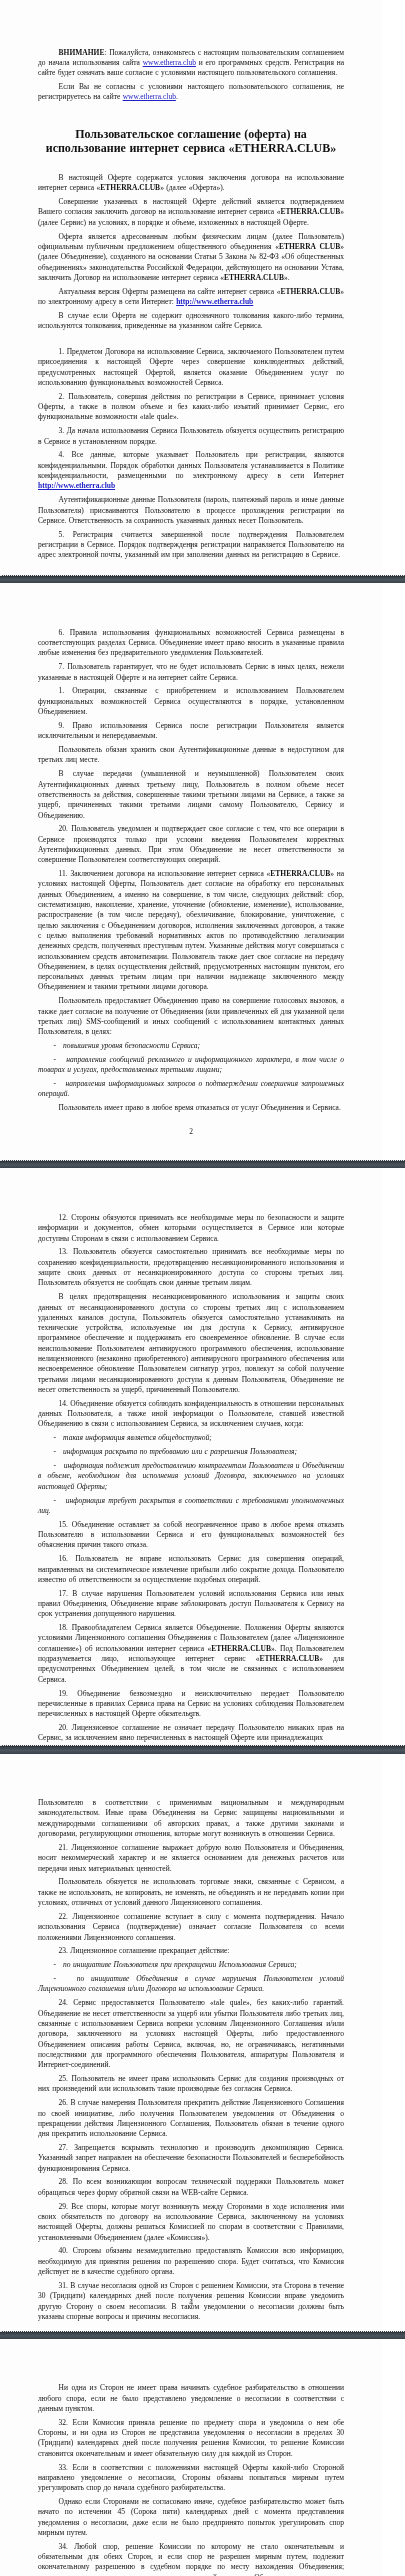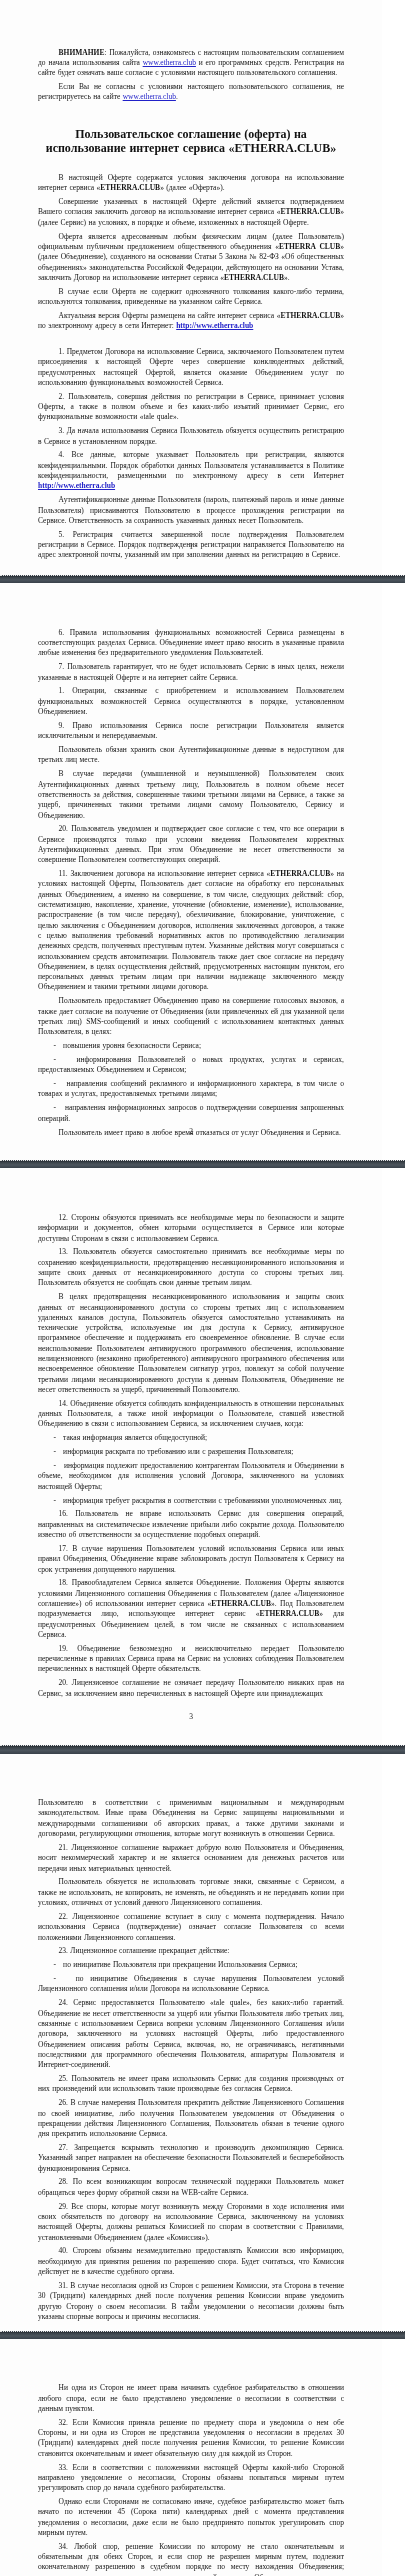--- a/index.html
+++ b/index.html
@@ -28,21 +28,21 @@
     background: linear-gradient(180deg, #272d33 0%, #3b434a 20%, #4c555d 55%, #39414a 100%);
   }
   .block {
     margin: 3.6px 0;
     font-size: 7.5px;
     line-height: 10.3px;
     text-align: justify;
     text-indent: 20.6px;
     word-spacing: 0.5px;
   }
-  .block.li { text-indent: 15.5px; }
+  .block.li { text-indent: 15.5px; font-style: italic; }
   .block.ni { text-indent: 0; }
   .block.title {
     text-align: center;
     text-indent: 0;
     font-weight: bold;
     font-size: 12px;
     line-height: 14.4px;
     margin: 24px 0 17.5px 0;
   }
   .bold { font-weight: bold; }
@@ -66,58 +66,58 @@
 <body>
 
 <div id="doc">
     <div class="page first">
       <div class="block p"><span class="bold">ВНИМАНИЕ</span><span>: Пожалуйста, ознакомьтесь с настоящим пользовательским соглашением до начала использования сайта </span><a class="link" href="#">www.etherra.club</a><span> и его программных средств. Регистрация на сайте будет означать ваше согласие с условиями настоящего пользовательского соглашения.</span></div>
       <div class="block p"><span>Если Вы не согласны с условиями настоящего пользовательского соглашения, не регистрируетесь на сайте </span><a class="link" href="#">www.etherra.club</a><span>.</span></div>
       <div class="block title"><span class="bold">Пользовательское соглашение (оферта) на использование интернет сервиса «ETHERRA.CLUB»</span></div>
       <div class="block p"><span>В настоящей Оферте содержатся условия заключения договора на использование интернет сервиса «</span><span class="bold">ETHERRA.CLUB</span><span>» (далее «Оферта»).</span></div>
       <div class="block p"><span>Совершение указанных в настоящей Оферте действий является подтверждением Вашего согласия заключить договор на использование интернет сервиса «</span><span class="bold">ETHERRA.CLUB</span><span>» (далее Сервис) на условиях, в порядке и объеме, изложенных в настоящей Оферте.</span></div>
       <div class="block p"><span>Оферта является адресованным любым физическим лицам (далее Пользователь) официальным публичным предложением общественного объединения «</span><span class="bold">ETHERRA CLUB</span><span>» (далее Объединение), созданного на основании Статьи 5 Закона № 82-ФЗ «Об общественных объединениях» законодательства Российской Федерации, действующего на основании Устава, заключить Договор на использование интернет сервиса «</span><span class="bold">ETHERRA.CLUB</span><span>».</span></div>
+      <div class="block p"><span>Актуальная версия Оферты размещена на сайте интернет сервиса «</span><span class="bold">ETHERRA.CLUB</span><span>» по электронному адресу в сети Интернет: </span><a class="link bold" href="#">http://www.etherra.club</a></div>
       <div class="block p"><span>В случае если Оферта не содержит однозначного толкования какого-либо термина, используются толкования, приведенные на указанном сайте Сервиса.</span></div>
-      <div class="block p"><span>Актуальная версия Оферты размещена на сайте интернет сервиса «</span><span class="bold">ETHERRA.CLUB</span><span>» по электронному адресу в сети Интернет: </span><a class="link bold" href="#">http://www.etherra.club</a></div>
       <div class="block p" style="margin-top: 15.5px;"><span>1. Предметом Договора на использование Сервиса, заключаемого Пользователем путем присоединения к настоящей Оферте через совершение конклюдентных действий, предусмотренных настоящей Офертой, является оказание Объединением услуг по использованию функциональных возможностей Сервиса.</span></div>
       <div class="block p"><span>2. Пользователь, совершая действия по регистрации в Сервисе, принимает условия Оферты, а также в полном объеме и без каких-либо изъятий принимает Сервис, его функциональные возможности «tale quale».</span></div>
       <div class="block p"><span>3. Да начала использования Сервиса Пользователь обязуется осуществить регистрацию в Сервисе в установленном порядке.</span></div>
       <div class="block p"><span>4. Все данные, которые указывает Пользователь при регистрации, являются конфиденциальными. Порядок обработки данных Пользователя устанавливается в Политике конфиденциальности, размещенными по электронному адресу в сети Интернет </span><a class="link bold" href="#">http://www.etherra.club</a></div>
       <div class="block p"><span>Аутентификационные данные Пользователя (пароль, платежный пароль и иные данные Пользователя) присваиваются Пользователю в процессе прохождения регистрации на Сервисе. Ответственность за сохранность указанных данных несет Пользователь.</span></div>
       <div class="block p"><span>5. Регистрация считается завершенной после подтверждения Пользователем регистрации в Сервисе. Порядок подтверждения регистрации направляется Пользователю на адрес электронной почты, указанный им при заполнении данных на регистрацию в Сервисе.</span></div>
       <div class="pagenum">1</div>
     </div>
     <div class="separator"></div>
     <div class="page mid">
       <div class="block p"><span>6. Правила использования функциональных возможностей Сервиса размещены в соответствующих разделах Сервиса. Объединение имеет право вносить в указанные правила любые изменения без предварительного уведомления Пользователей.</span></div>
       <div class="block p"><span>7. Пользователь гарантирует, что не будет использовать Сервис в иных целях, нежели указанные в настоящей Оферте и на интернет сайте Сервиса.</span></div>
       <div class="block p"><span>1. Операции, связанные с приобретением и использованием Пользователем функциональных возможностей Сервиса осуществляются в порядке, установленном Объединением.</span></div>
       <div class="block p"><span>9. Право использования Сервиса после регистрации Пользователя является исключительным и непередаваемым.</span></div>
       <div class="block p"><span>Пользователь обязан хранить свои Аутентификационные данные в недоступном для третьих лиц месте.</span></div>
       <div class="block p"><span>В случае передачи (умышленной и неумышленной) Пользователем своих Аутентификационных данных третьему лицу, Пользователь в полном объеме несет ответственность за действия, совершенные такими третьими лицами на Сервисе, а также за ущерб, причиненных такими третьими лицами самому Пользователю, Сервису и Объединению.</span></div>
       <div class="block p"><span>20. Пользователь уведомлен и подтверждает свое согласие с тем, что все операции в Сервисе производятся только при условии введения Пользователем корректных Аутентификационных данных. При этом Объединение не несет ответственности за совершение Пользователем соответствующих операций.</span></div>
       <div class="block p"><span>11. Заключением договора на использование интернет сервиса «</span><span class="bold">ETHERRA.CLUB</span><span>» на условиях настоящей Оферты, Пользователь дает согласие на обработку его персональных данных Объединением, а именно на совершение, в том числе, следующих действий: сбор, систематизацию, накопление, хранение, уточнение (обновление, изменение), использование, распространение (в том числе передачу), обезличивание, блокирование, уничтожение, с целью заключения с Объединением договоров, исполнения заключенных договоров, а также с целью выполнения требований нормативных актов по противодействию легализации денежных средств, полученных преступным путем. Указанные действия могут совершаться с использованием средств автоматизации. Пользователь также дает свое согласие на передачу Объединением, в целях осуществления действий, предусмотренных настоящим пунктом, его персональных данных третьим лицам при наличии надлежаще заключенного между Объединением и такими третьими лицами договора.</span></div>
       <div class="block p"><span>Пользователь предоставляет Объединению право на совершение голосовых вызовов, а также дает согласие на получение от Объединения (или привлеченных ей для указанной цели третьих лиц) SMS-сообщений и иных сообщений с использованием контактных данных Пользователя, в целях:</span></div>
       <div class="block li"><span>-&nbsp;&nbsp; повышения уровня безопасности Сервиса;</span></div>
-      <div class="block li"><span>-&nbsp;&nbsp; информирования Пользователей о новых продуктах, услугах и сервисах, предоставляемых Объединением и Сервисом;</span></div>
       <div class="block li"><span>-&nbsp;&nbsp; направления сообщений рекламного и информационного характера, в том числе о товарах и услугах, предоставляемых третьими лицами;</span></div>
       <div class="block li"><span>-&nbsp;&nbsp; направления информационных запросов о подтверждении совершения запрошенных операций.</span></div>
       <div class="block p"><span>Пользователь имеет право в любое время отказаться от услуг Объединения и Сервиса.</span></div>
       <div class="pagenum">2</div>
     </div>
     <div class="separator"></div>
     <div class="page mid">
       <div class="block p"><span>12. Стороны обязуются принимать все необходимые меры по безопасности и защите информации и документов, обмен которыми осуществляется в Сервисе или которые доступны Сторонам в связи с использованием Сервиса.</span></div>
       <div class="block p"><span>13. Пользователь обязуется самостоятельно принимать все необходимые меры по сохранению конфиденциальности, предотвращению несанкционированного использования и защите своих данных от несанкционированного доступа со стороны третьих лиц. Пользователь обязуется не сообщать свои данные третьим лицам.</span></div>
       <div class="block p"><span>В целях предотвращения несанкционированного использования и защиты своих данных от несанкционированного доступа со стороны третьих лиц с использованием удаленных каналов доступа, Пользователь обязуется самостоятельно устанавливать на технические устройства, используемые им для доступа к Сервису, антивирусное программное обеспечение и поддерживать его своевременное обновление. В случае если неиспользование Пользователем антивирусного программного обеспечения, использование нелицензионного (незаконно приобретенного) антивирусного программного обеспечения или несвоевременное обновление Пользователем сигнатур угроз, повлекут за собой получение третьими лицами несанкционированного доступа к данным Пользователя, Объединение не несет ответственность за ущерб, причиненный Пользователю.</span></div>
       <div class="block p"><span>14. Объединение обязуется соблюдать конфиденциальность в отношении персональных данных Пользователя, а также иной информации о Пользователе, ставшей известной Объединению в связи с использованием Сервиса, за исключением случаев, когда:</span></div>
       <div class="block li"><span>-&nbsp;&nbsp; такая информация является общедоступной;</span></div>
       <div class="block li"><span>-&nbsp;&nbsp; информация раскрыта по требованию или с разрешения Пользователя;</span></div>
       <div class="block li"><span>-&nbsp;&nbsp; информация подлежит предоставлению контрагентам Пользователя и Объединении в объеме, необходимом для исполнения условий Договора, заключенного на условиях настоящей Оферты;</span></div>
       <div class="block li"><span>-&nbsp;&nbsp; информация требует раскрытия в соответствии с требованиями уполномоченных лиц.</span></div>
+      <div class="block p"><span>15. Объединение оставляет за собой неограниченное право в любое время отказать Пользователю в использовании Сервиса и его функциональных возможностей без объяснения причин такого отказа.</span></div>
       <div class="block p"><span>16. Пользователь не вправе использовать Сервис для совершения операций, направленных на систематическое извлечение прибыли либо сокрытие дохода. Пользователю известно об ответственности за осуществление подобных операций.</span></div>
       <div class="block p"><span>17. В случае нарушения Пользователем условий использования Сервиса или иных правил Объединения, Объединение вправе заблокировать доступ Пользователя к Сервису на срок устранения допущенного нарушения.</span></div>
       <div class="block p"><span>18. Правообладателем Сервиса является Объединение. Положения Оферты являются условиями Лицензионного соглашения Объединения с Пользователем (далее «Лицензионное соглашение») об использовании интернет сервиса «</span><span class="bold">ETHERRA.CLUB</span><span>». Под Пользователем подразумевается лицо, использующее интернет сервис «</span><span class="bold">ETHERRA.CLUB</span><span>» для предусмотренных Объединением целей, в том числе не связанных с использованием Сервиса.</span></div>
       <div class="block p"><span>19. Объединение безвозмездно и неисключительно передает Пользователю перечисленные в правилах Сервиса права на Сервис на условиях соблюдения Пользователем перечисленных в настоящей Оферте обязательств.</span></div>
       <div class="block p"><span>20. Лицензионное соглашение не означает передачу Пользователю никаких прав на Сервис, за исключением явно перечисленных в настоящей Оферте или принадлежащих</span></div>
       <div class="pagenum">3</div>
     </div>
     <div class="separator"></div>
     <div class="page mid">
       <div class="block p ni"><span>Пользователю в соответствии с применимым национальным и международным законодательством. Иные права Объединения на Сервис защищены национальными и международными соглашениями об авторских правах, а также другими законами и договорами, регулирующими отношения, которые могут возникнуть в отношении Сервиса.</span></div>

